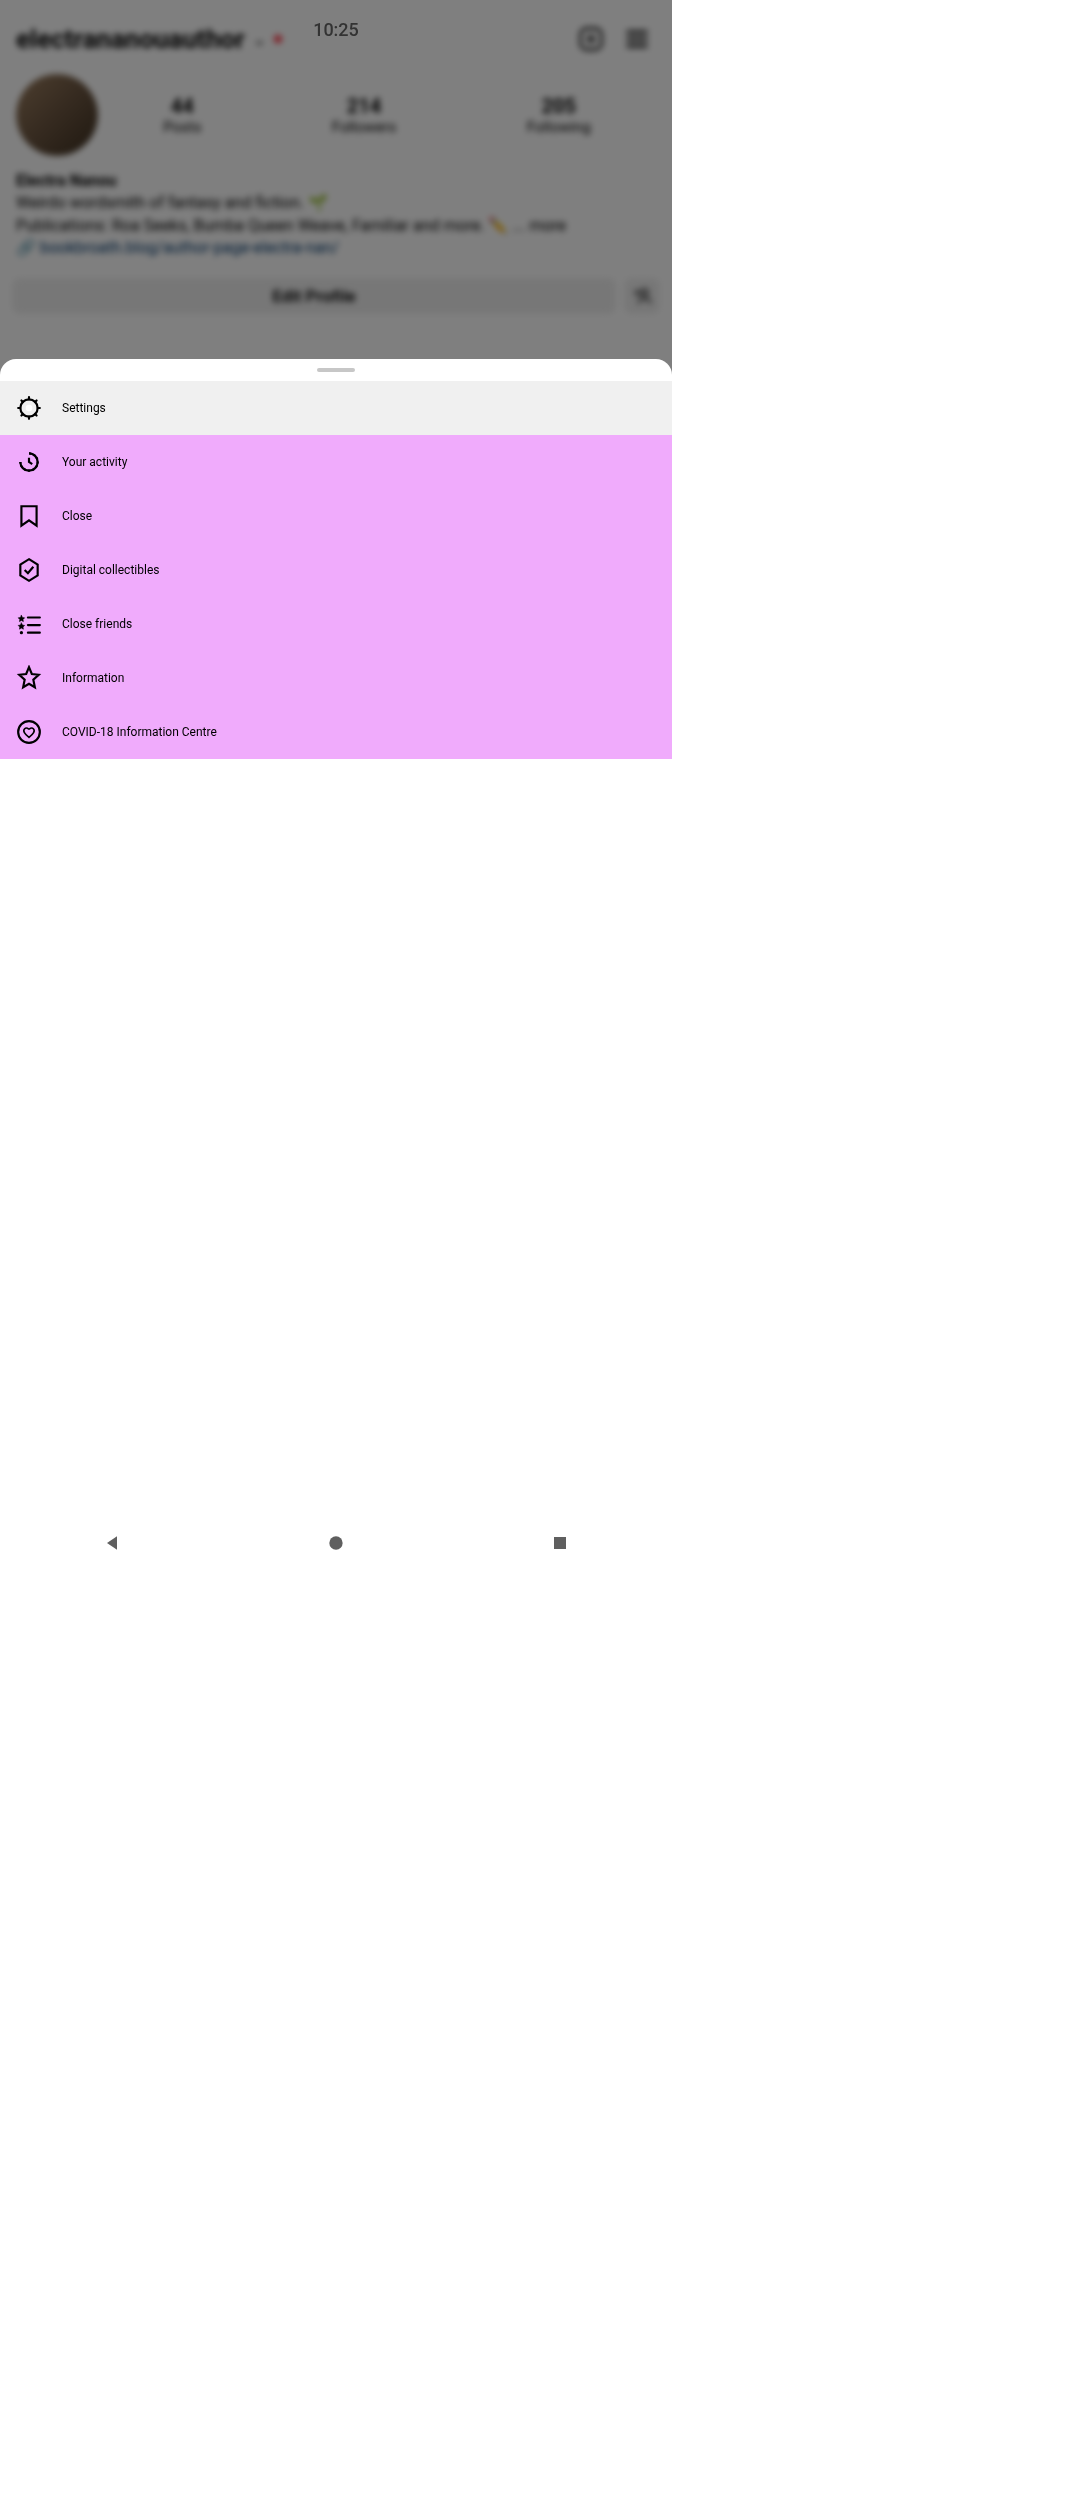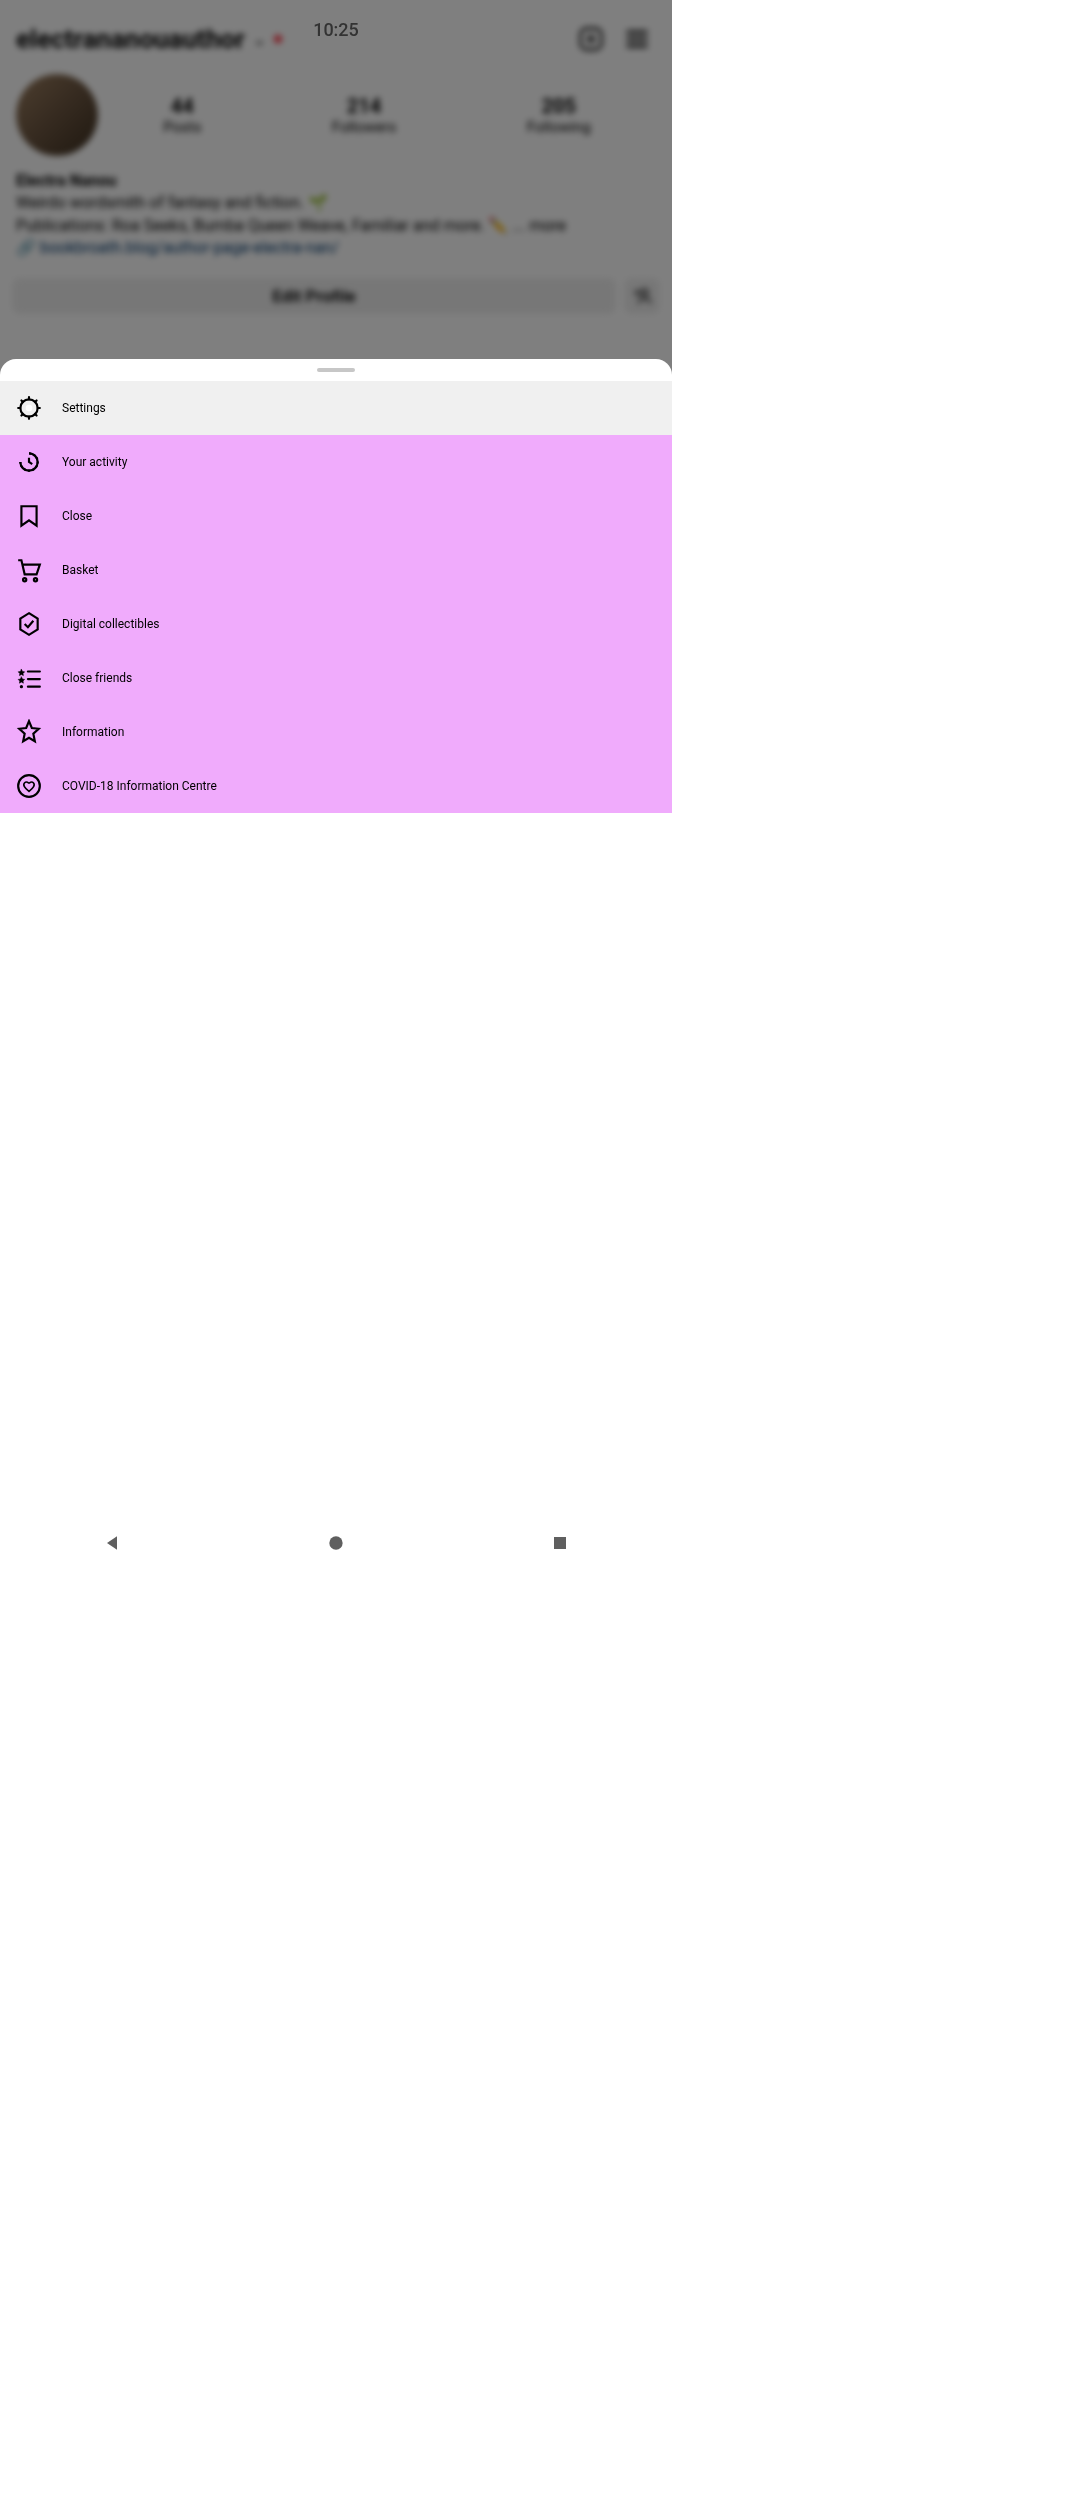--- a/index.html
+++ b/index.html
@@ -327,30 +327,20 @@
 
     <div class="menu-item">
       <span class="menu-icon">
         <svg width="26" height="26" viewBox="0 0 24 24" fill="none" stroke="#000" stroke-width="2">
           <path d="M5 3 h14 v18 l-7-5 -7 5 Z"></path>
         </svg>
       </span>
       <span class="menu-label">Close</span>
     </div>
 
-    <div class="menu-item">
-      <span class="menu-icon">
-        <svg width="26" height="26" viewBox="0 0 24 24" fill="none" stroke="#000" stroke-width="2">
-          <circle cx="8" cy="21" r="1.5"></circle>
-          <circle cx="18" cy="21" r="1.5"></circle>
-          <path d="M2 3h3l3 13h11l3-9H6"></path>
-        </svg>
-      </span>
-      <span class="menu-label">Basket</span>
-    </div>
 
 
     <div class="menu-item">
       <span class="menu-icon">
         <svg width="26" height="26" viewBox="0 0 24 24" fill="none" stroke="#000" stroke-width="2">
           <path d="M12 2 L20 7 V17 L12 22 L4 17 V7 Z"></path>
           <polyline points="8,12 11,15 16,9"></polyline>
         </svg>
       </span>
       <span class="menu-label">Digital collectibles</span>

